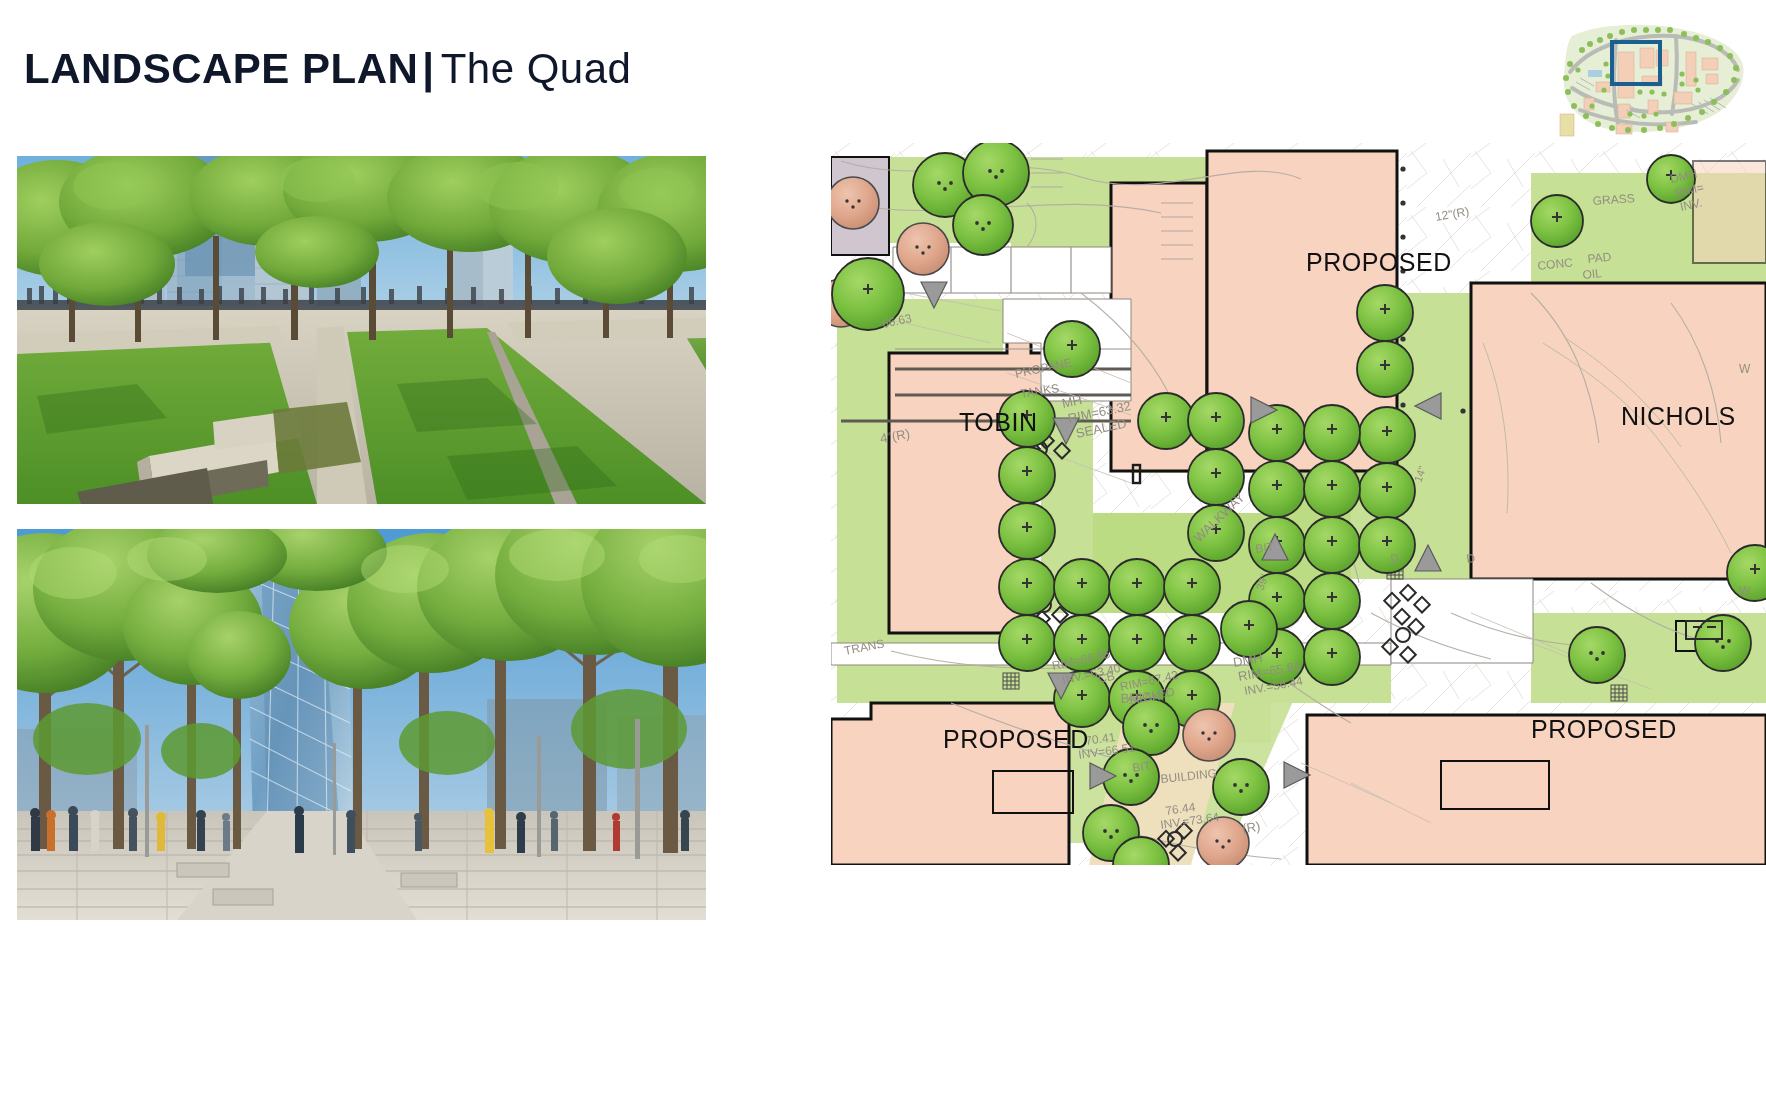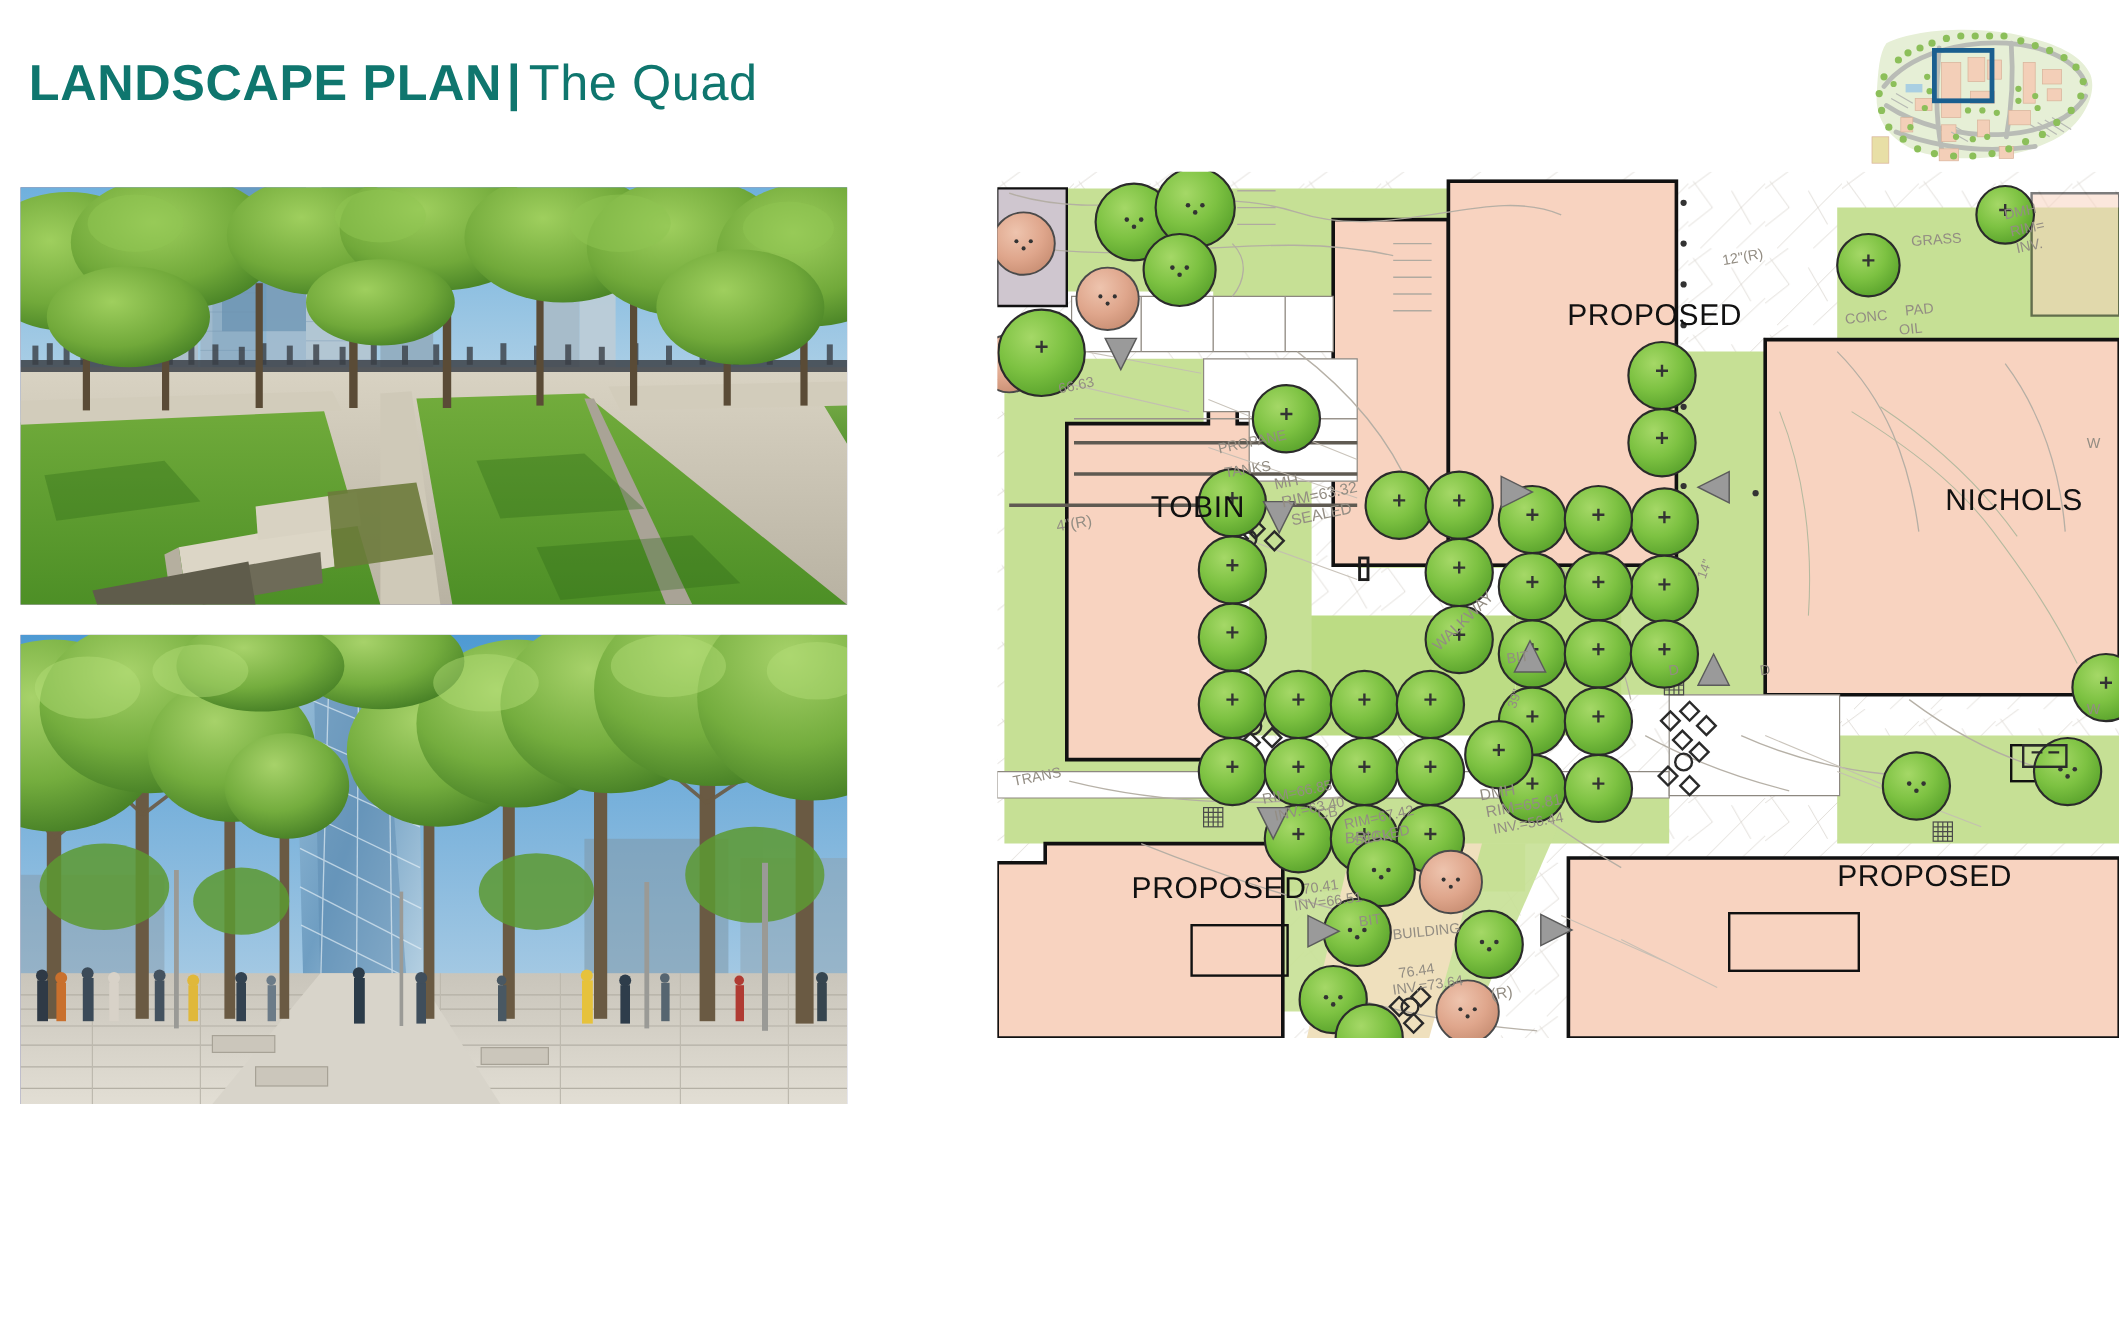--- a/index.html
+++ b/index.html
@@ -10,21 +10,21 @@
     font-family:"Liberation Sans", sans-serif;
     overflow:hidden;
     position:relative;
   }
   .slide{position:absolute;inset:0;}
 
   
   #title-block{
     position:absolute;left:24px;top:48px;
     font-size:42px;letter-spacing:.5px;white-space:nowrap;
-    color:#0f766e;line-height:1;
+    color:#0f172a;line-height:1;
   }
   #title-block .bold{font-weight:bold;}
   #title-block .bar{font-weight:bold;margin:0 6px 0 4px;}
   #title-block .light{font-weight:normal;}
 
   
   .photo{
     position:absolute;overflow:hidden;background:#88a;
   }
   #photo-top{left:17px;top:156px;width:689px;height:348px;}

